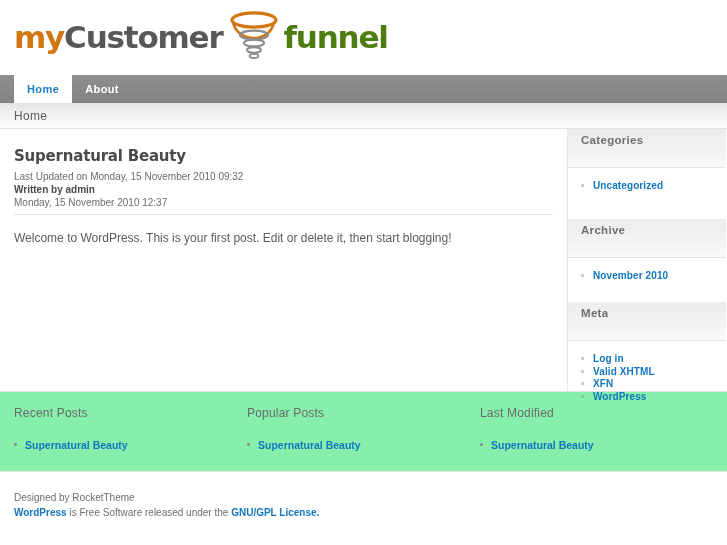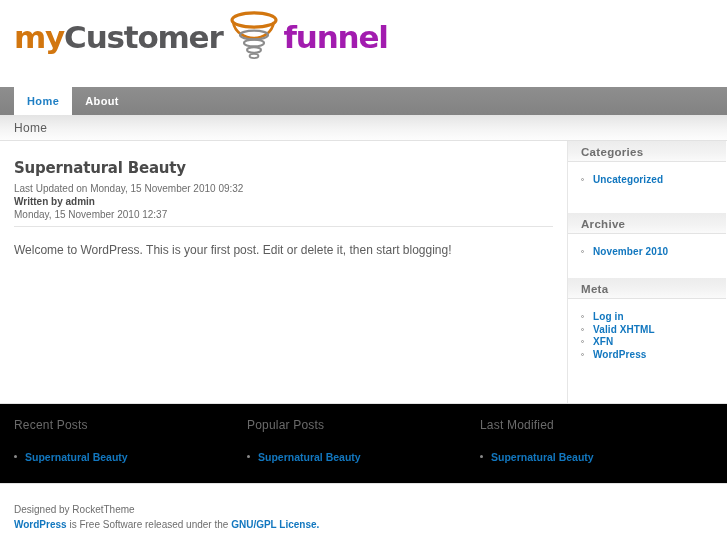--- a/index.html
+++ b/index.html
@@ -12,21 +12,21 @@
     overflow: hidden;
     background: #ffffff;
     font-family: "Liberation Sans", sans-serif;
     font-size: 11px;
     color: #444444;
     -webkit-font-smoothing: antialiased;
   }
 
   
   .header {
-    height: 87px;
+    height: 75px;
     background: #ffffff;
     position: relative;
     border-radius: 31px;
   }
   .logo {
     position: absolute;
     left: 14px;
     top: 12px;
     height: 50px;
     display: flex;
@@ -35,21 +35,21 @@
   .logo-text {
     font-family: "DejaVu Sans", sans-serif;
     font-weight: bold;
     font-size: 31px;
     letter-spacing: -1.2px;
     line-height: 1;
     white-space: nowrap;
   }
   .logo-my    { color: #d2760f; }
   .logo-cust  { color: #58585a; }
-  .logo-fun   { color: #a21caf; }
+  .logo-fun   { color: #4d7c0f; }
 
   .funnel-mark {
     position: relative;
     width: 58px;
     height: 52px;
     margin: 0 1px 0 2px;
     flex: none;
   }
   .funnel-mark svg { display: block; }
 
@@ -136,21 +136,21 @@
   .article-body {
     margin-top: 15px;
     font-size: 12px;
     color: #5c5c5c;
     line-height: 16px;
   }
 
   
   .module { margin: 0; }
   .module-title {
-    height: 21px;
+    height: 39px;
     line-height: 23px;
     background: linear-gradient(to bottom, #ececec 0%, #f3f3f3 60%, #fafafa 100%);
     border-bottom: 1px solid #e3e3e3;
     padding-left: 13px;
     font-size: 11.5px;
     font-weight: bold;
     color: #6f6f6f;
     letter-spacing: 0.3px;
     box-sizing: border-box;
   }
@@ -185,21 +185,21 @@
     color: #1277bf;
     font-size: 10px;
     font-weight: bold;
     text-decoration: none;
     letter-spacing: 0.1px;
     cursor: pointer;
   }
 
   
   .bottom-wrap {
-    background: #000000;
+    background: #86efac;
     border-top: 1px solid #e2e2e2;
     height: 80px;
     display: flex;
     padding: 14px 14px 0 14px;
     box-sizing: border-box;
   }
   .bcol { flex: 1; }
   .bcol-title {
     font-size: 12px;
     color: #6a6a6a;

